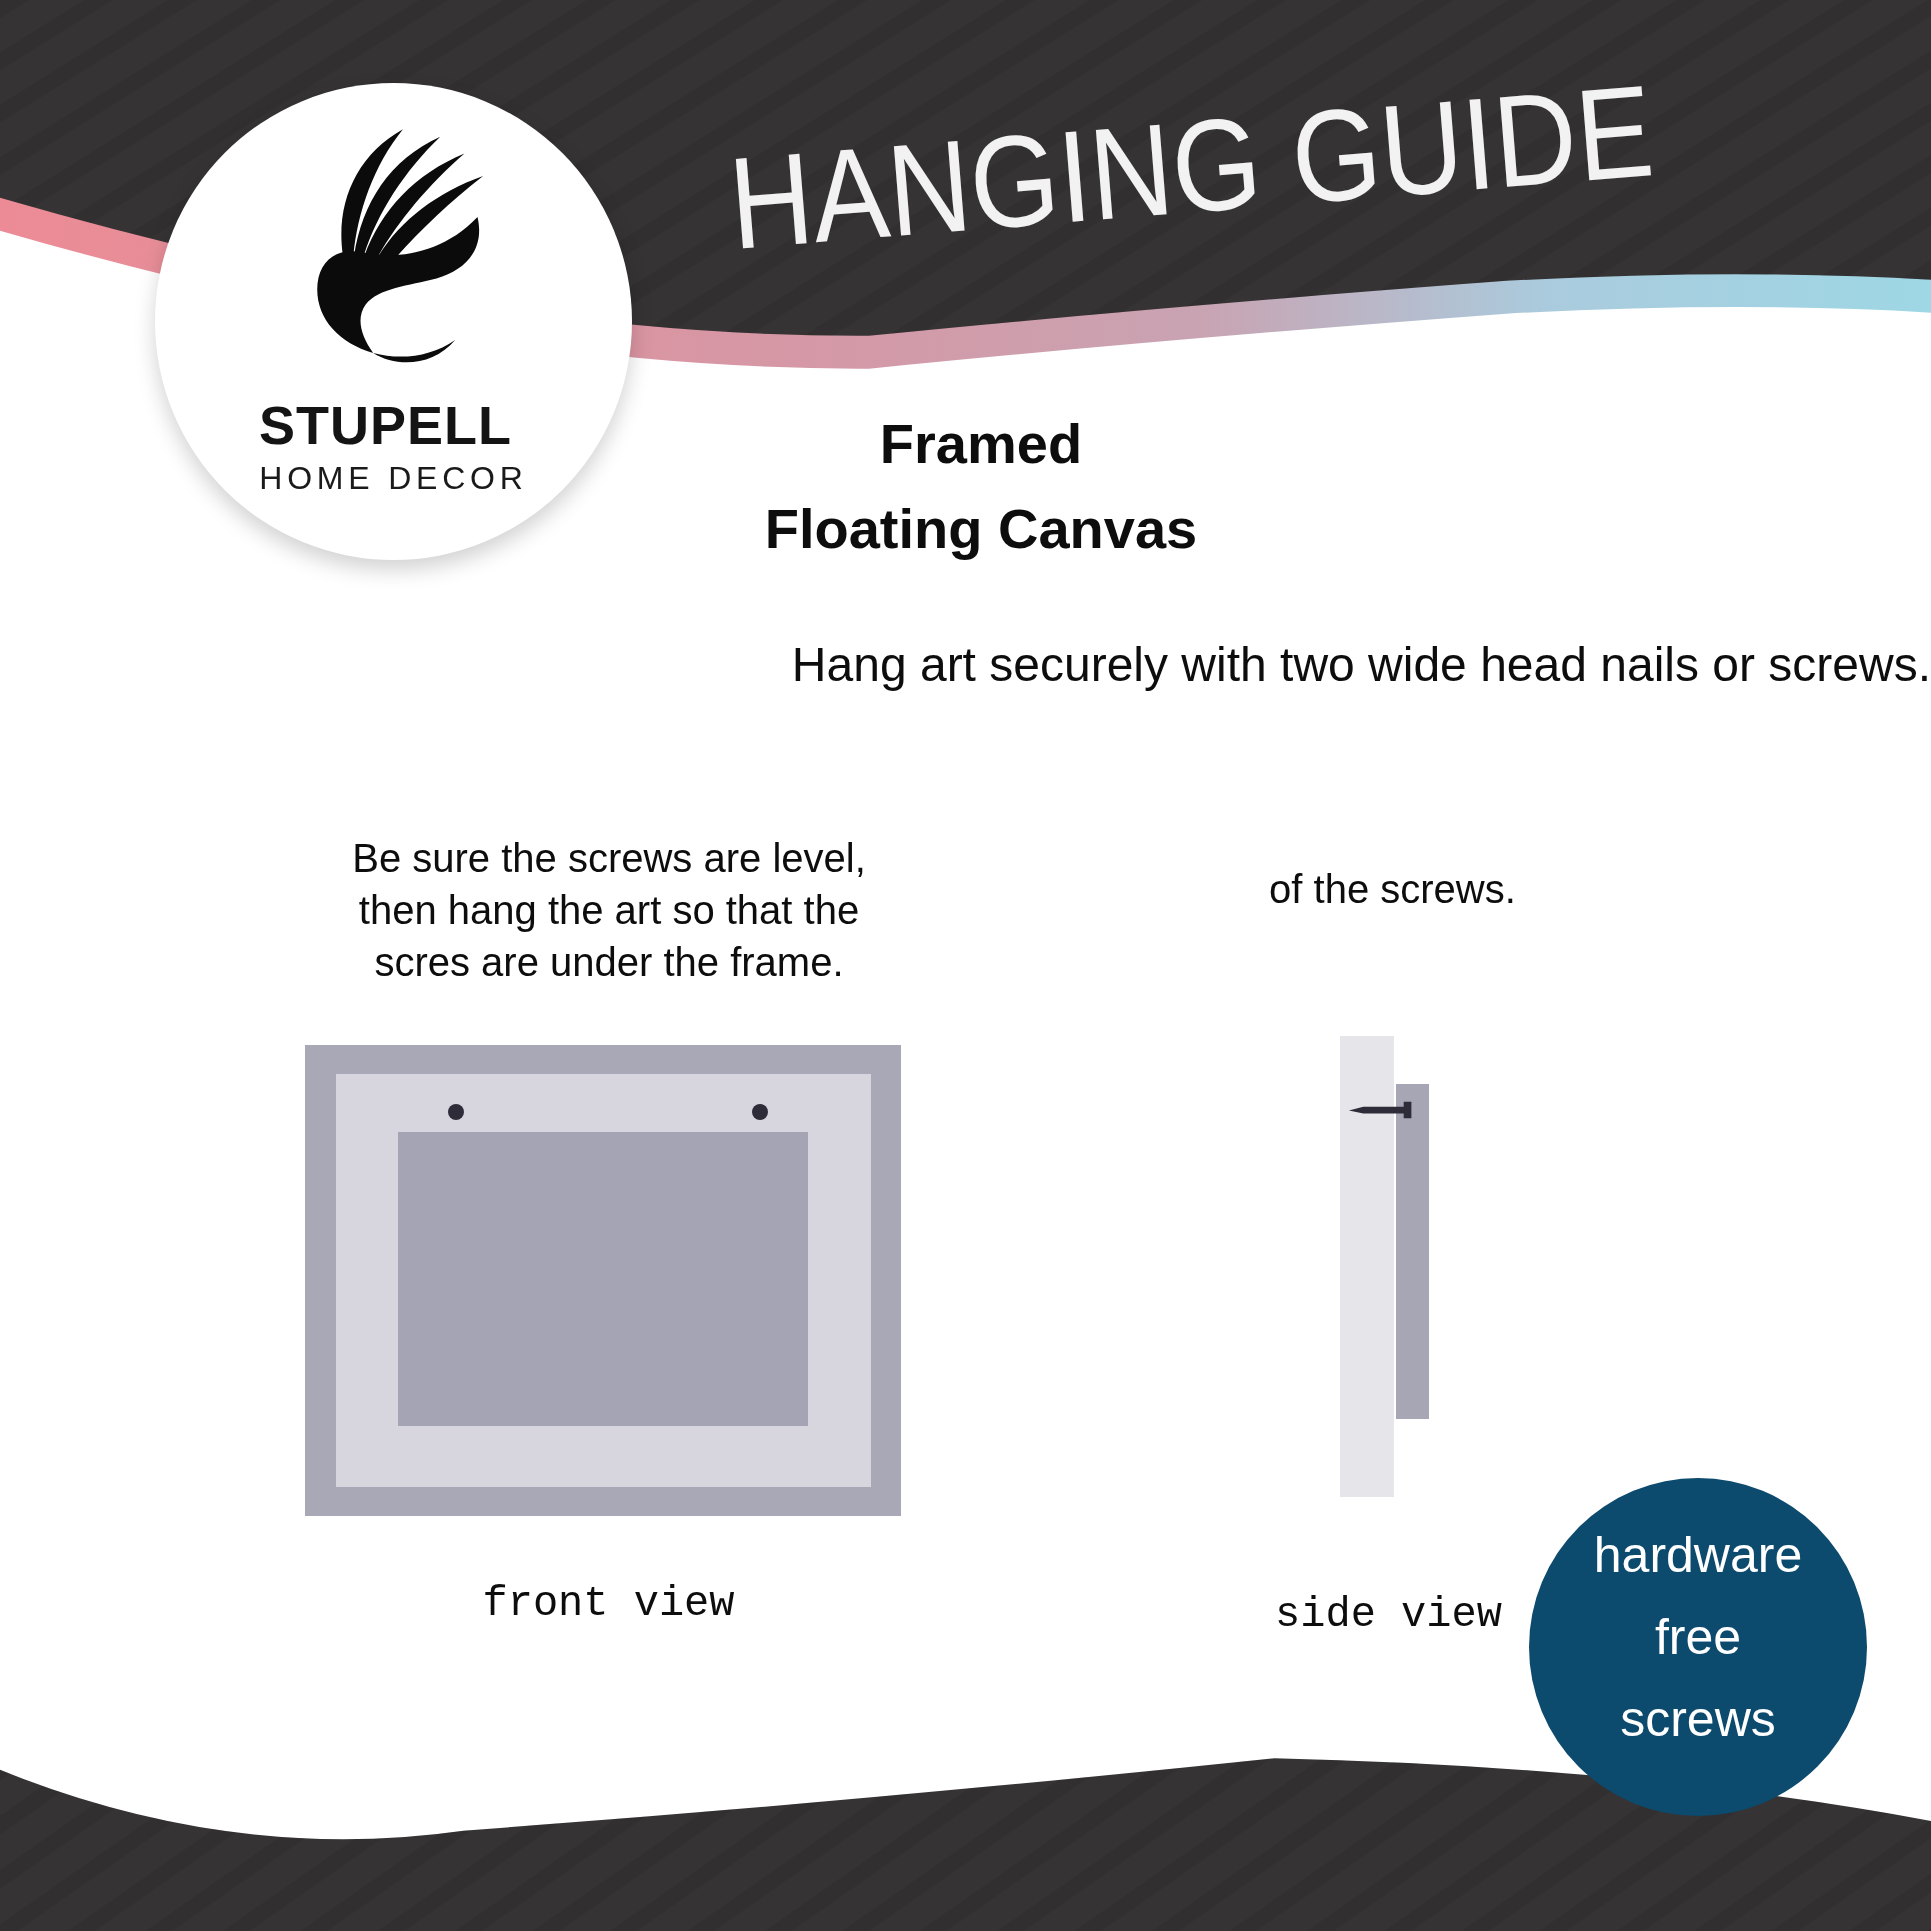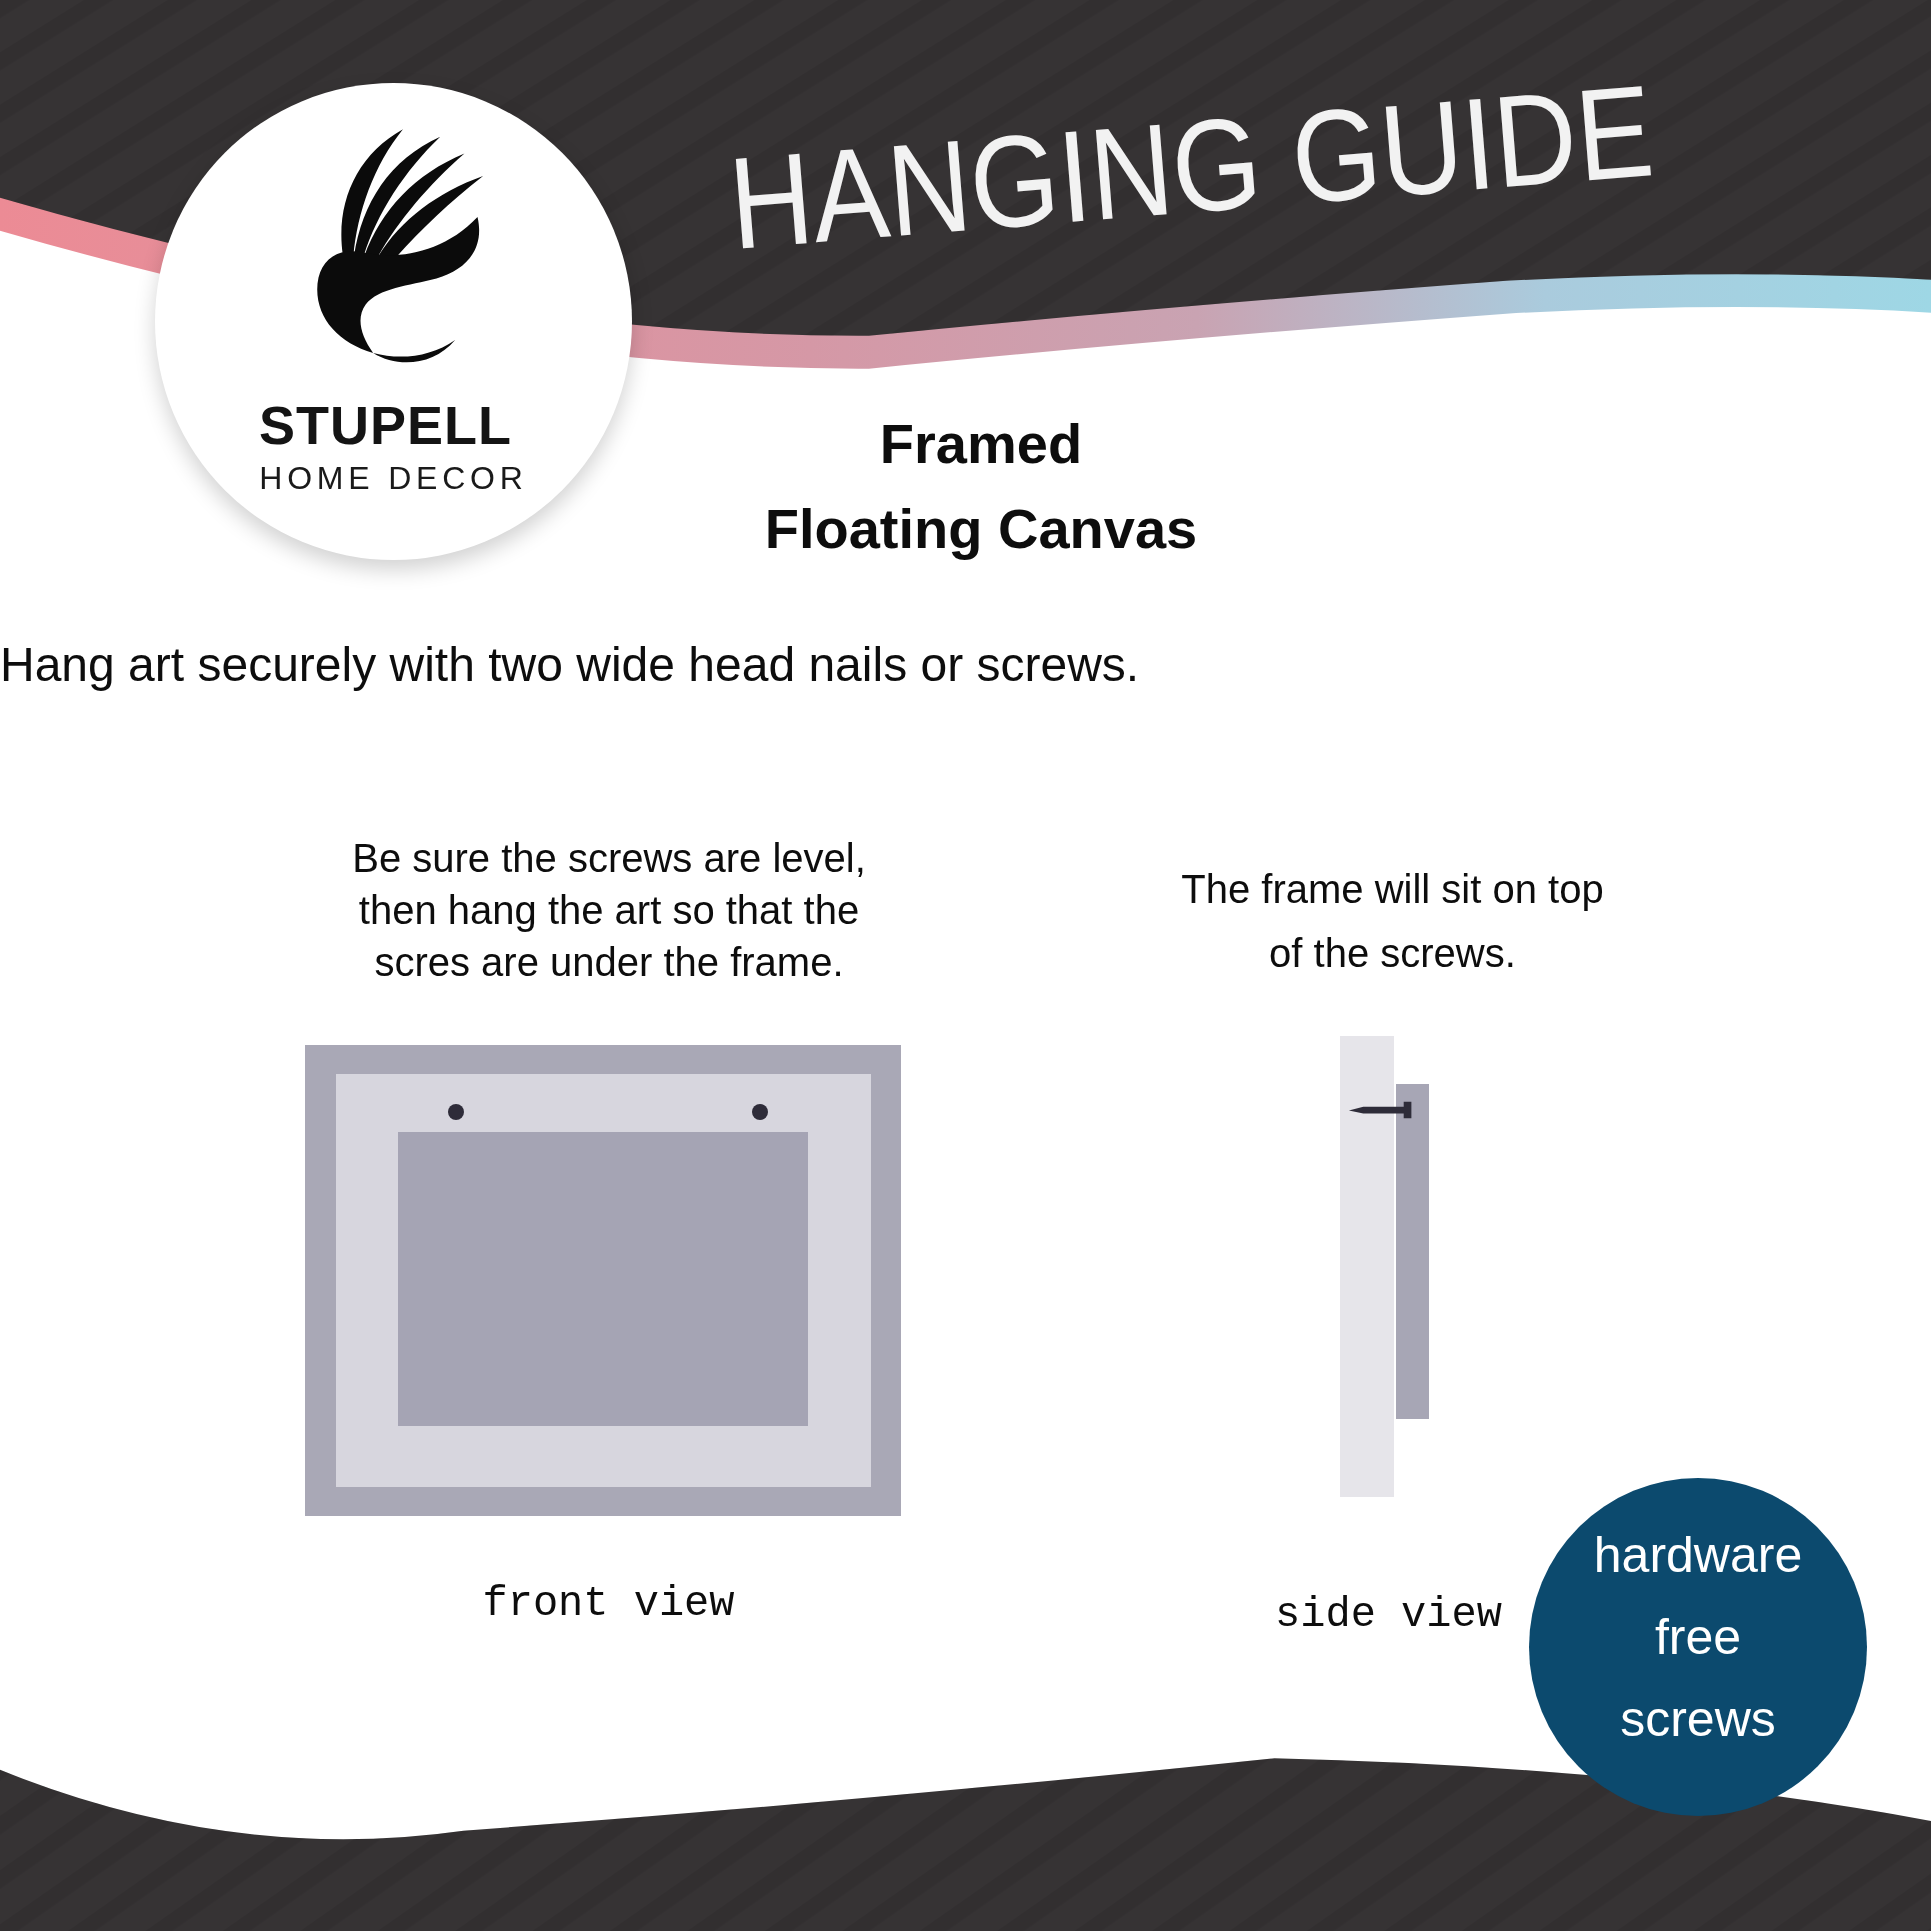--- a/index.html
+++ b/index.html
@@ -13,21 +13,21 @@
   #logo-circle{left:155px;top:83px;width:477px;height:477px;border-radius:50%;
                background:#ffffff;z-index:3;box-shadow:0 9.7px 21px rgba(0,0,0,.18);}
   #logo-mark{position:absolute;left:138px;top:25px;width:205px;height:270px;}
   #brand{position:absolute;left:0;right:16px;top:311px;text-align:center;
          font-size:54px;font-weight:bold;letter-spacing:1px;color:#141414;}
   #tagline{position:absolute;left:0;right:0;top:377px;text-align:center;
            font-size:32px;letter-spacing:4.8px;color:#1a1a1a;}
   
   #heading{left:498px;top:401px;width:966px;text-align:center;z-index:2;
            font-size:56px;font-weight:bold;line-height:85px;color:#0d0d0d;}
-  #subtitle{left:0;top:637px;width:1931px;text-align:left;z-index:2;
+  #subtitle{left:0;top:637px;width:1931px;text-align:right;z-index:2;
             font-size:48px;color:#0d0d0d;}
   
   .note{z-index:2;text-align:center;font-size:40px;color:#0d0d0d;}
   #front-note{left:271px;top:832px;width:676px;line-height:52px;}
   #side-note{left:1103px;top:857px;width:579px;line-height:64px;}
   
   #front-frame{left:305px;top:1045px;width:596px;height:471px;background:#a9a8b6;z-index:2;}
   #front-band{position:absolute;left:31px;top:29px;right:30px;bottom:29px;background:#d7d6de;}
   #front-canvas{position:absolute;left:62px;top:58px;right:63px;bottom:61px;background:#a5a4b4;}
   .screw-dot{position:absolute;top:59px;width:16.4px;height:16.4px;border-radius:50%;background:#2e2c39;}
@@ -92,21 +92,20 @@
     <div>Floating Canvas</div>
   </div>
   <div id="subtitle" class="abs">Hang art securely with two wide head nails or screws.</div>
 
   <div id="front-note" class="abs note">
     <div>Be sure the screws are level,</div>
     <div>then hang the art so that the</div>
     <div>scres are under the frame.</div>
   </div>
   <div id="side-note" class="abs note">
-    <div>The frame will sit on top</div>
     <div>of the screws.</div>
   </div>
 
   <div id="front-frame" class="abs">
     <div id="front-band">
       <div id="front-canvas"></div>
     </div>
     <div id="screw-left" class="screw-dot"></div>
     <div id="screw-right" class="screw-dot"></div>
   </div>

